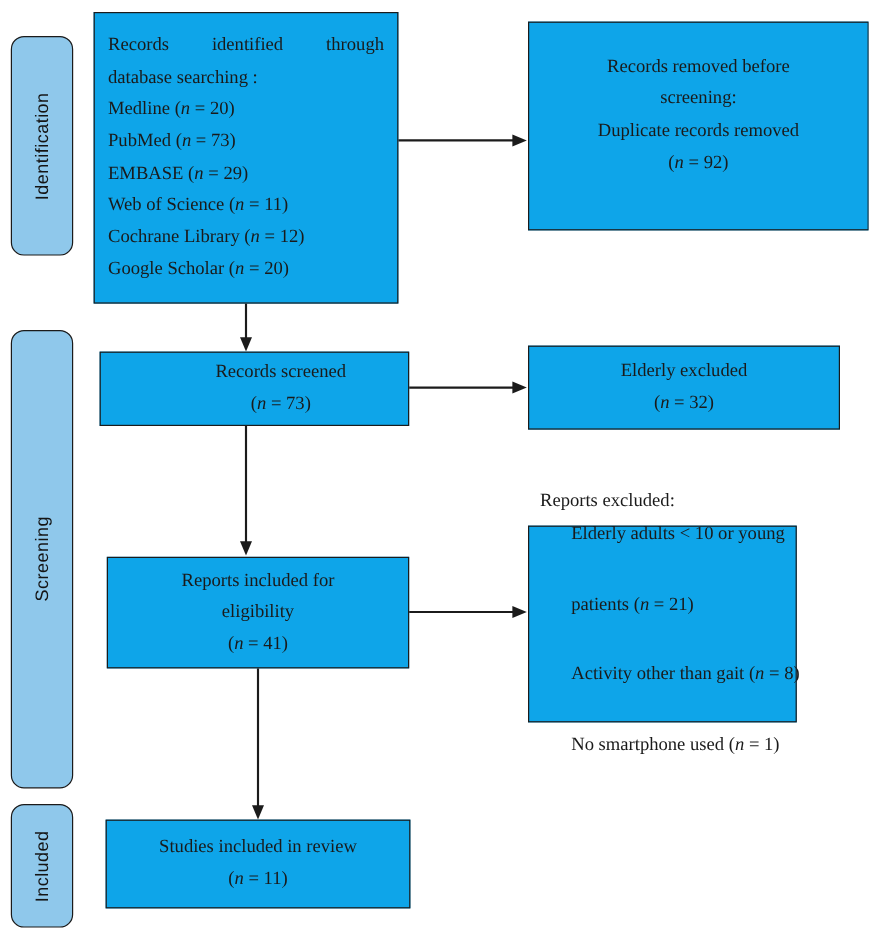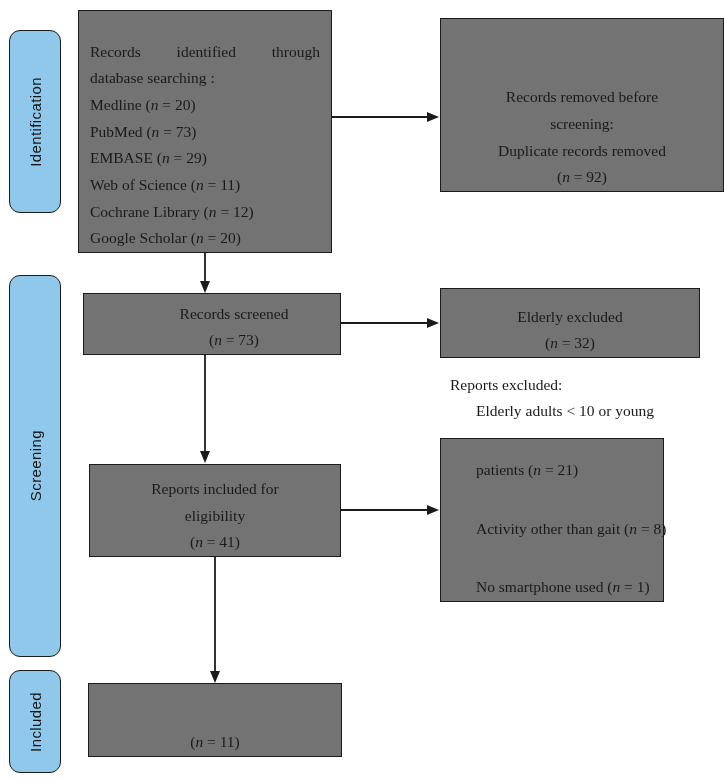--- a/index.html
+++ b/index.html
@@ -37,26 +37,26 @@
     letter-spacing: 0.4px;
     color: #141414;
     writing-mode: vertical-rl;
     transform: rotate(180deg);
     white-space: nowrap;
   }
 
   
   .flow-box {
     position: absolute;
-    background: #737373;
+    background: #0ea5e9;
     border: 1.7px solid #1b1b1b;
     box-sizing: border-box;
     display: flex;
     flex-direction: column;
-    justify-content: flex-end;
+    justify-content: center;
   }
   .flow-box .box-body {
     padding: 0 11px;
     font-size: 15.5px;
     line-height: 1.72;
   }
   .flow-box .line {
     display: block;
     white-space: nowrap;
   }
@@ -163,20 +163,21 @@
         <span>young</span>
       </span>
       <span class="line hang">patients (<em class="n">n</em> = 21)</span>
       <span class="line hang">Activity other than gait (<em class="n">n</em> = 8)</span>
       <span class="line hang">No smartphone used (<em class="n">n</em> = 1)</span>
     </div>
   </div>
 
   <div class="flow-box center" style="left:88px; top:683px; width:254px; height:74px;">
     <div class="box-body">
+      <span class="line">Studies included in review</span>
       <span class="line">(<em class="n">n</em> = 11)</span>
     </div>
   </div>
 
   <div class="conn" style="left:332px; top:105px; width:112px; height:24px;">
     <svg width="112" height="24" viewBox="0 0 112 24" aria-hidden="true">
       <line x1="0" y1="12" x2="99" y2="12" stroke="#1b1b1b" stroke-width="1.8"></line>
       <polygon points="107,12 95,7 95,17" fill="#1b1b1b"></polygon>
     </svg>
   </div>

